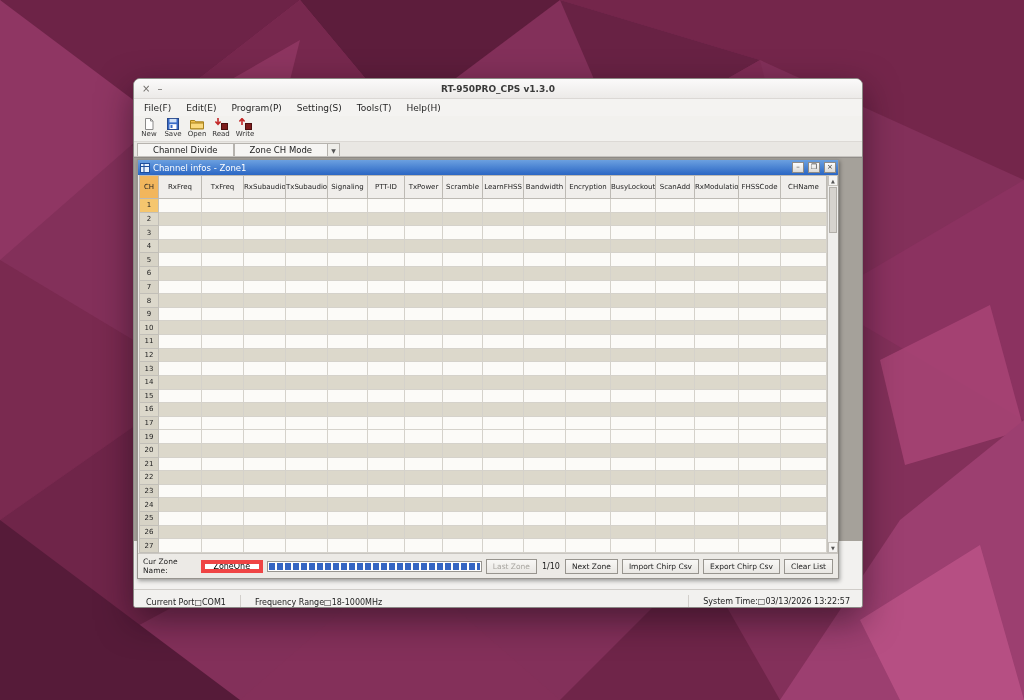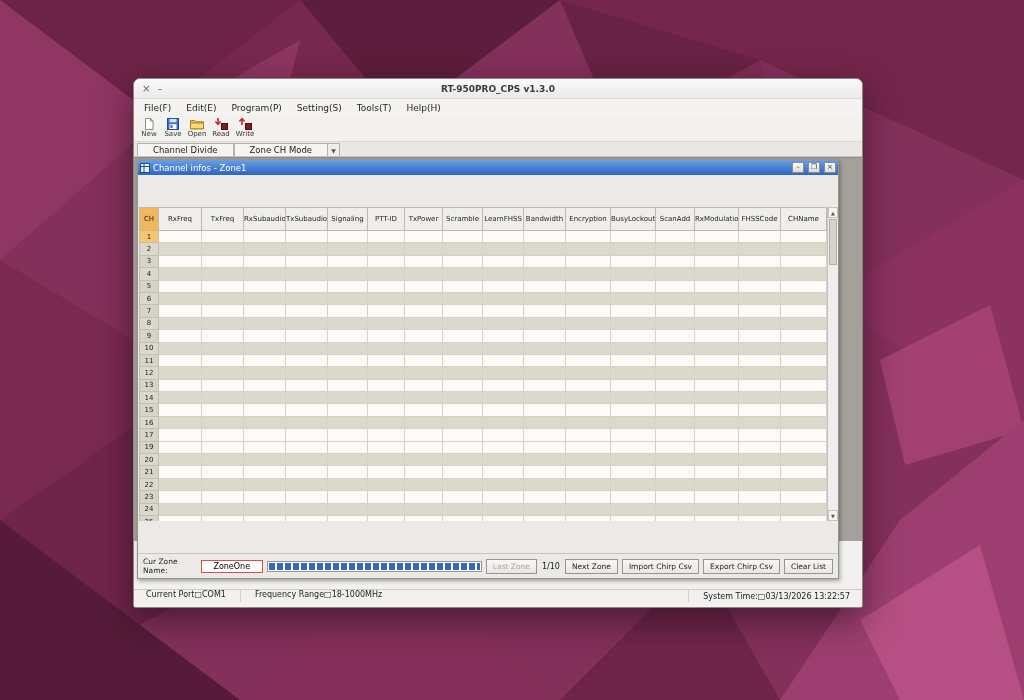--- a/index.html
+++ b/index.html
@@ -26,21 +26,20 @@
 
   .tabbar { height:15px; display:flex; align-items:stretch; background:#e9e7e3; border-bottom:1px solid #c6c3bf; font-size:8.5px; padding-left:3px; color:#222; flex:0 0 auto; }
   .tab { padding:0 15px; border:1px solid #b6b3ae; border-bottom:none; background:#f6f5f3; display:flex; align-items:center; margin-top:1px; }
   .tab-arrow { width:12px; border:1px solid #b6b3ae; border-left:none; border-bottom:none; display:flex; align-items:center; justify-content:center; font-size:6px; background:#efeeea; margin-top:1px; color:#555; }
 
   .mdi { flex:1 1 auto; background:var(--mdi-gray,#a5a19a); position:relative; border-top:1px solid #908d88; }
   .child {
     position:absolute; left:3px; top:1px; width:702px; height:420px;
     background:#eceae6; border:1px solid #97948f; display:flex; flex-direction:column;
     box-shadow:1px 2px 4px rgba(0,0,0,.35);
-    gap:32px;
   }
   .child-titlebar { height:15px; flex:0 0 auto;
     background:linear-gradient(var(--child-titlebar-blue-top,#6ba0e0),var(--child-titlebar-blue-bottom,#2a66c4));
     display:flex; align-items:center; padding:0 2px; color:#fff; font-size:8.5px; gap:3px; }
   .child-title { flex:1; white-space:nowrap; overflow:hidden; }
   .child-btn { width:12px; height:11px; background:linear-gradient(#fdfdfd,#dcdad6); border:1px solid #8e8b86;
     display:flex; align-items:center; justify-content:center; font-size:7px; color:#333; margin-left:1px; line-height:1; }
 
   .table-wrap { flex:1 1 auto; display:flex; overflow:hidden; background:#fdfcfa; margin:0 0 0 1px; }
   table { border-collapse:collapse; table-layout:fixed; width:687px; font-size:7px; flex:0 0 auto; }
@@ -50,28 +49,28 @@
   tr.even td { background:var(--row-stripe-beige,#dcd8cb); }
   td.rownum { background:var(--row-number-beige,#d7d3c6); border-color:#c2bfb8; text-align:center; color:#222; font-size:7px; }
   tr.selected td.rownum { background:var(--selected-row-orange,#f5c66e); }
 
   .vscroll { width:11px; flex:0 0 auto; background:#efeeec; border-left:1px solid #c6c3bd; display:flex; flex-direction:column; }
   .varrow { height:11px; flex:0 0 auto; font-size:5px; display:flex; align-items:center; justify-content:center; color:#555; border:1px solid #c6c3bd; background:#f5f4f2; }
   .vtrack { flex:1 1 auto; display:flex; flex-direction:column; }
   .vthumb { height:46px; margin:1px; background:#d6d3ce; border:1px solid #b2afa9; }
 
   .child-footer { height:21px; flex:0 0 auto; background:#eceae6; border-top:1px solid #c9c6c1; display:flex; align-items:center; padding:12px 5px; font-size:7.5px; gap:4px; color:#222; }
-  .zone-input { width:62px; height:13px; background:#fff; border:1px solid #ef4444; text-align:center; font-size:8px; font-family:"DejaVu Sans",sans-serif; }
+  .zone-input { width:62px; height:13px; background:#fff; border:4px solid #ef4444; text-align:center; font-size:8px; font-family:"DejaVu Sans",sans-serif; }
   .progress { width:246px; height:11px; border:1px solid #98958f; background:#fff; padding:1px; }
   .progress-fill { height:100%; width:100%; background:repeating-linear-gradient(90deg,var(--progress-blue,#3565c2) 0 6px,#ffffff 6px 8px); }
   .fbtn { height:15px; border:1px solid #98958f; background:linear-gradient(#f8f7f5,#e9e7e3); font-size:7.5px; padding:0 6px; display:flex; align-items:center; color:#222; white-space:nowrap; }
   .fbtn.disabled { color:#a8a5a0; }
   .page-ind { font-size:8px; padding:0 1px; }
 
-  .statusbar { height:18px; flex:0 0 auto; background:#f2f1ef; border-top:1px solid #cfccc8; display:flex; align-items:flex-start; font-size:8px; color:#222; padding:0 12px;margin-top:48px; }
+  .statusbar { height:18px; flex:0 0 auto; background:#f2f1ef; border-top:1px solid #cfccc8; display:flex; align-items:flex-end; font-size:8px; color:#222; padding:0 12px;margin-top:48px; }
   .sb-sep { width:1px; height:12px; background:#d2cfcb; margin:0 14px; }
   .sb-right { margin-left:auto; display:flex; align-items:center; }
 </style>
 </head>
 <body>
 
 <div class="desktop">
   <svg class="wallpaper" viewBox="0 0 1024 700" preserveAspectRatio="none">
     <rect x="0" y="0" width="1024" height="700" fill="#83305a"></rect>
     <polygon points="0,0 300,0 120,140" fill="#6d2347"></polygon>

